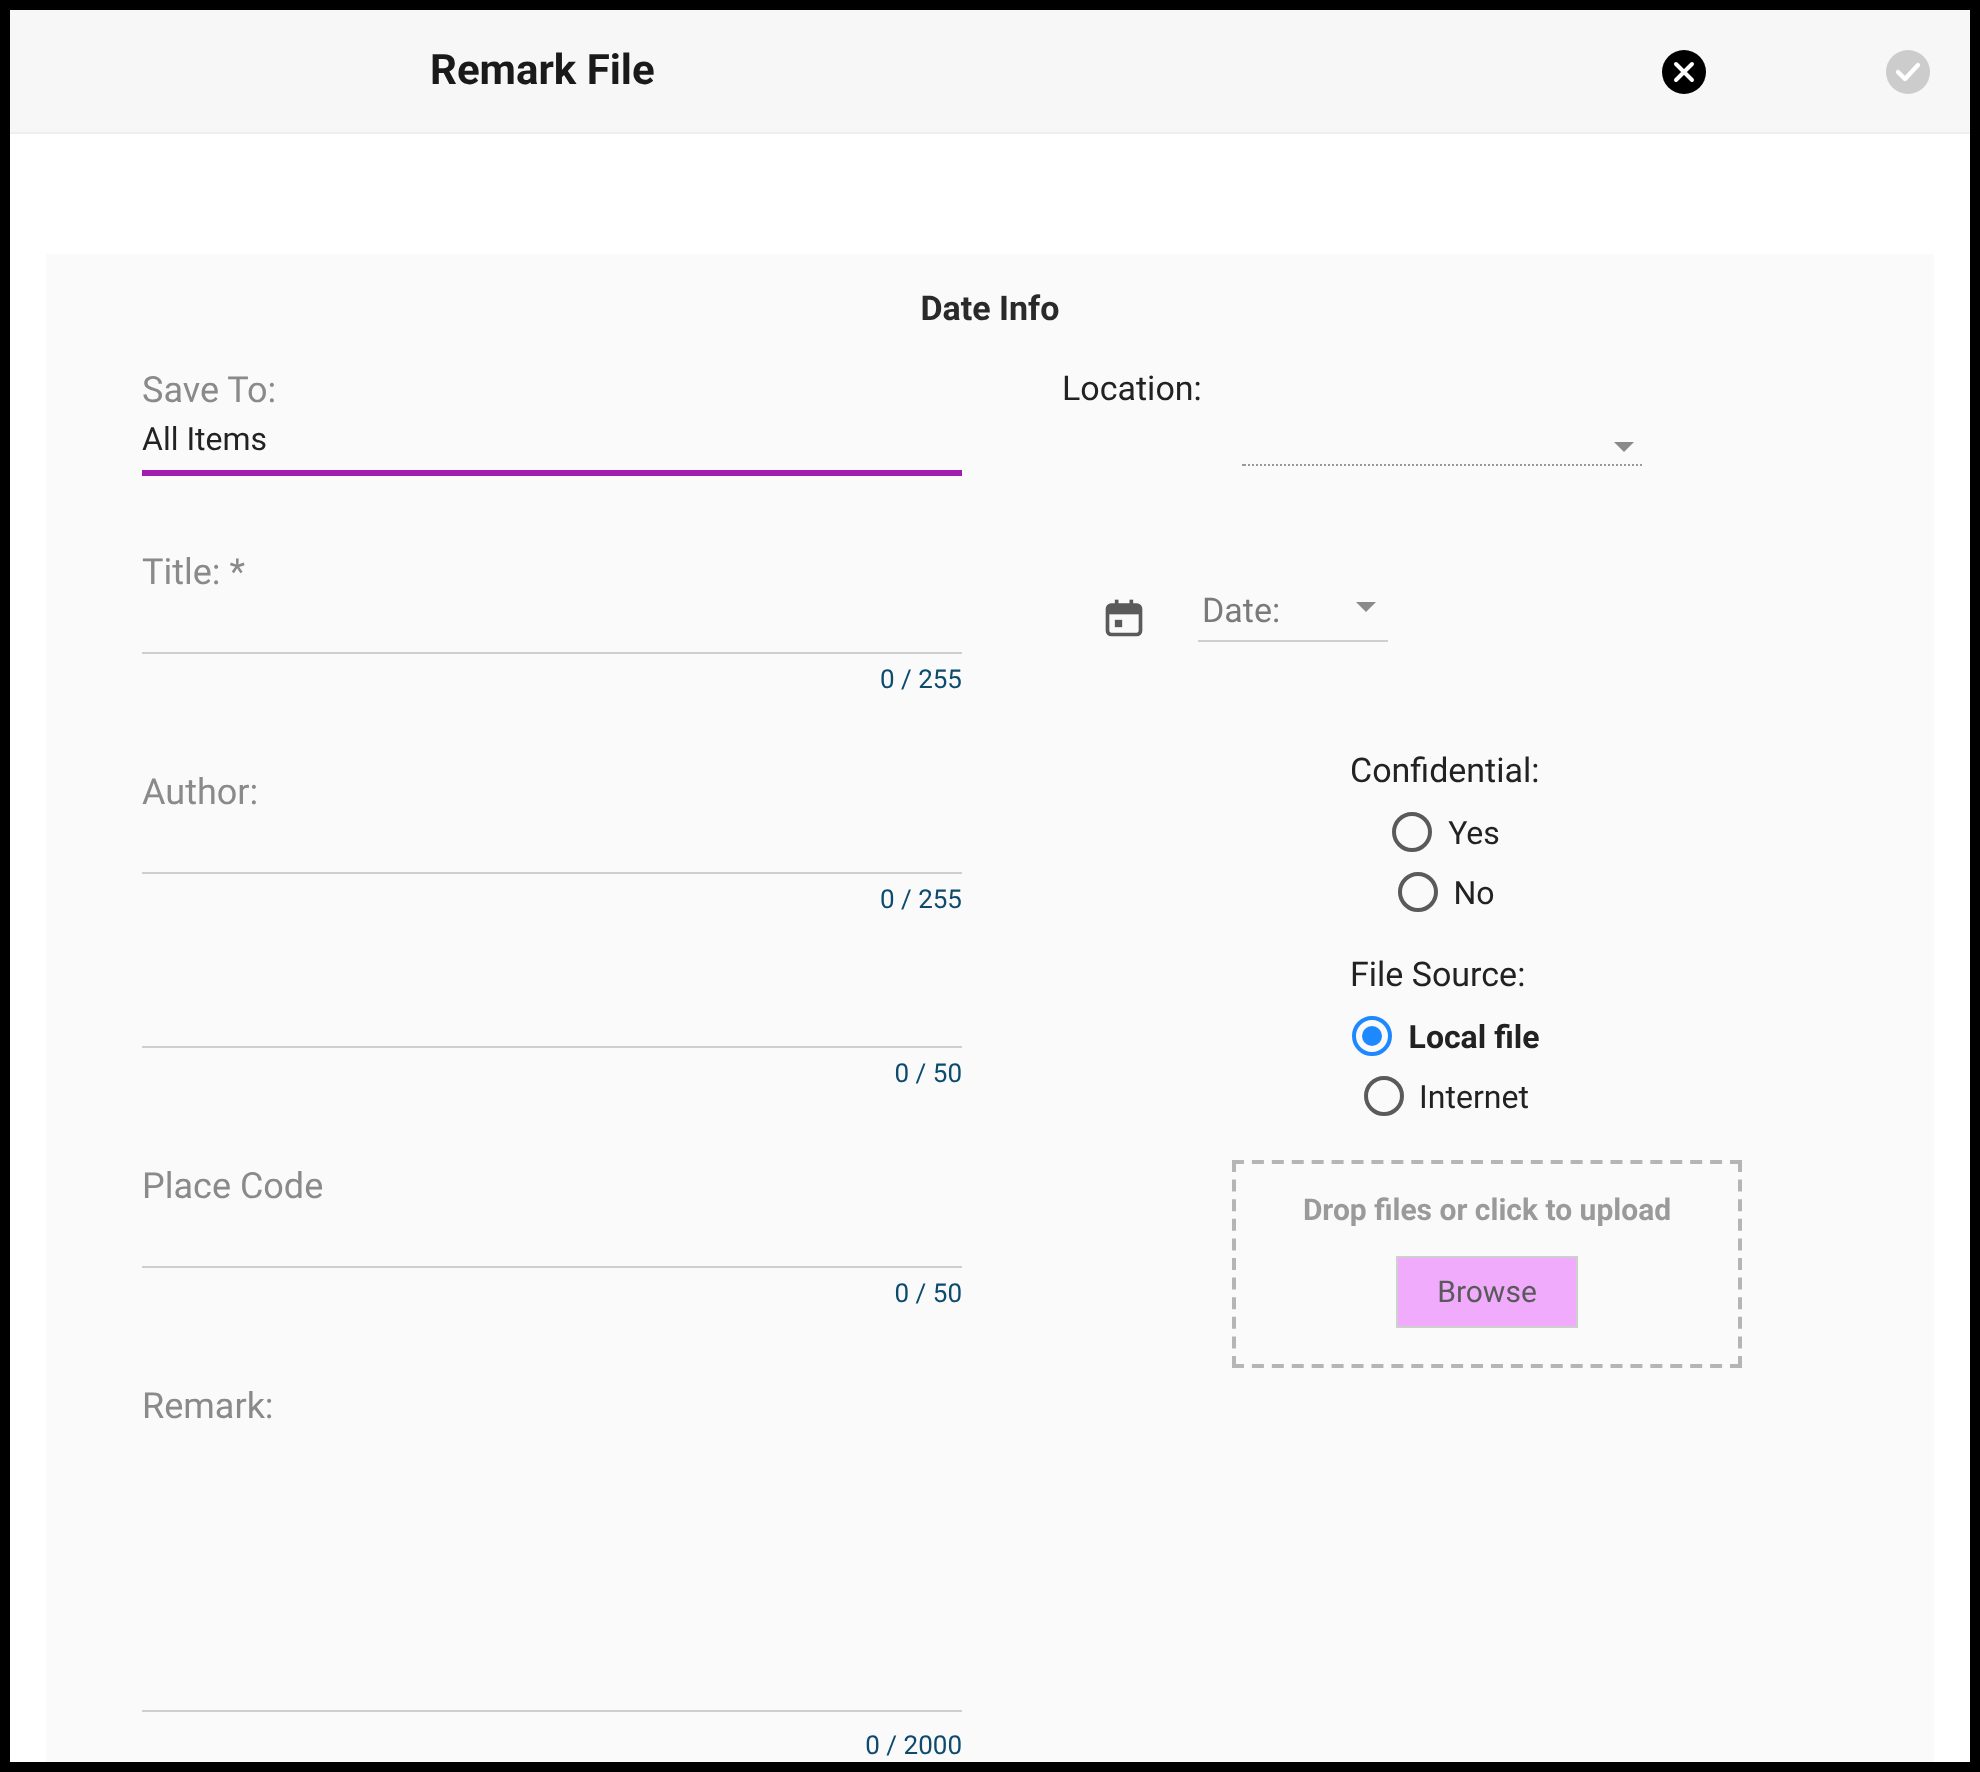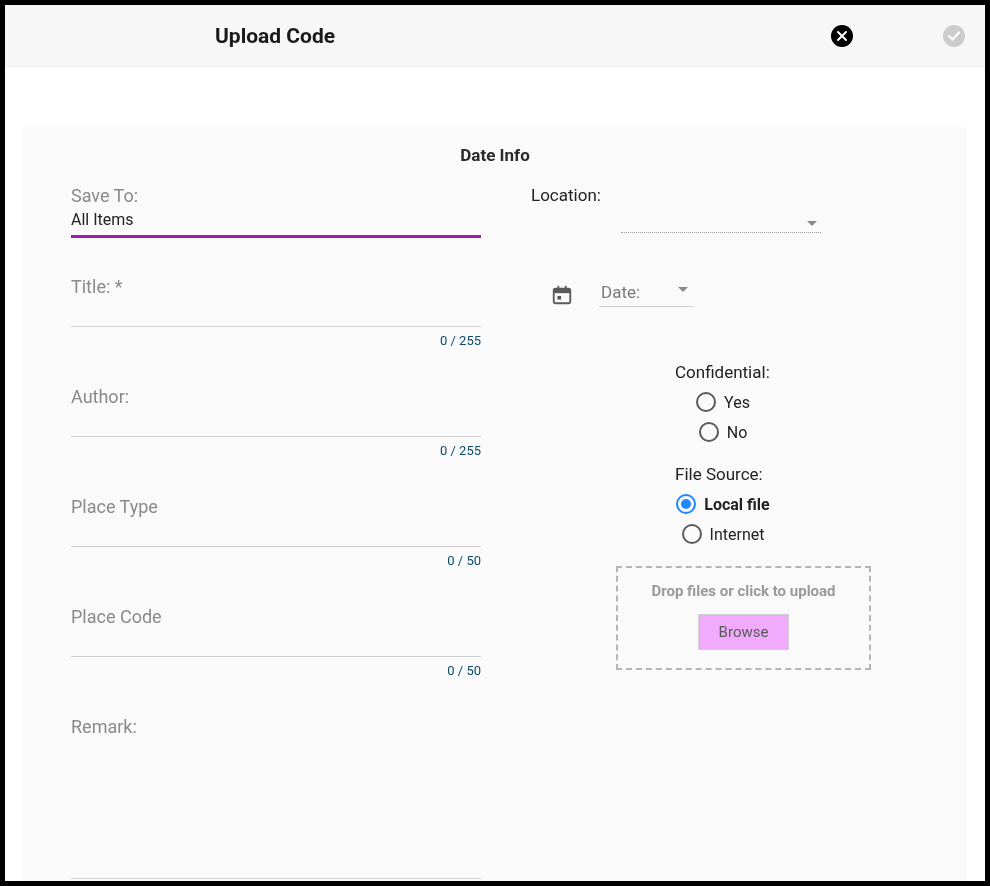--- a/index.html
+++ b/index.html
@@ -20,21 +20,21 @@
 .col-right { flex: 1; padding-left: 10px; }
 .field { margin-bottom: 38px; position: relative; }
 .field-label { font-size: 18px; color: #8a8a8a; display: block; margin-bottom: 2px; }
 .field-label.right { font-size: 17px; color: #222; margin-bottom: 6px; }
 .field-input { width: 100%; border: none; border-bottom: 1px solid #cfcfcf; background: transparent; font-size: 16px; color: #222; padding: 4px 0; outline: none; }
 .field-value { display: block; border-bottom: 3px solid #a21caf; font-size: 16px; color: #222; padding: 2px 0 6px 0; min-height: 22px; }
 .field-textarea { width: 100%; border: none; border-bottom: 1px solid #cfcfcf; background: transparent; font-size: 16px; color: #222; padding: 4px 0; outline: none; resize: none; height: 140px; }
 .counter { text-align: right; font-size: 13px; color: #0c4a6e; margin-top: 6px; }
 .loc-select { margin-left: 90px; width: 200px; border-bottom: 1px dotted #9a9a9a; display: flex; justify-content: flex-end; padding: 10px 4px 6px 4px; cursor: pointer; }
 .loc-select .tri { width: 0; height: 0; border-left: 5px solid transparent; border-right: 5px solid transparent; border-top: 5px solid #8a8a8a; }
-.date-row { display: flex; align-items: center; gap: 26px; margin-top: 49px; margin-bottom: 55px; margin-left: 20px; }
+.date-row { display: flex; align-items: center; gap: 26px; margin-top: 63px; margin-bottom: 55px; margin-left: 20px; }
 .cal-icon { width: 22px; height: 22px; color: #5a5a5a; }
 .date-sel { display: flex; align-items: center; gap: 38px; border-bottom: 1px solid #cfcfcf; padding: 0 6px 4px 2px; cursor: pointer; }
 .date-sel span { color: #7a7a7a; font-size: 17px; }
 .date-sel .tri { width: 0; height: 0; border-left: 5px solid transparent; border-right: 5px solid transparent; border-top: 5px solid #8a8a8a; margin-bottom: 6px; }
 .radio-row { display: flex; align-items: center; gap: 10px; margin-bottom: 22px; flex-direction: column; }
 .radio-label { font-size: 17px; color: #222; min-width: 100px; }
 .rad { display: inline-flex; align-items: center; gap: 8px; margin-right: 16px; cursor: pointer; margin-left: 12px; }
 .rad .r-outer { width: 20px; height: 20px; border: 2px solid #5a5a5a; border-radius: 50%; display: flex; align-items: center; justify-content: center; }
 .rad.sel .r-outer { border-color: #1e88ff; }
 .rad.sel .r-dot { width: 10px; height: 10px; border-radius: 50%; background: #1e88ff; }
@@ -48,21 +48,21 @@
 </head>
 <body>
 
 <div class="frame">
 
   <svg class="cursor" viewBox="0 0 18 22">
     <path d="M1 1 L1 17 L5 13 L8 20 L11 19 L8 12 L14 12 Z" fill="#fff" stroke="#000" stroke-width="1.3"></path>
   </svg>
 
   <div class="header">
-    <div class="header-title">Upload Code</div>
+    <div class="header-title">Remark File</div>
     <div class="header-icons">
       <div class="close-btn">
         <svg viewBox="0 0 12 12">
             <path d="M2 2 L10 10 M10 2 L2 10" stroke="#fff" stroke-width="2" stroke-linecap="round"></path>
           </svg>
       </div>
       <div class="check-btn">
         <svg viewBox="0 0 14 14">
             <path d="M2 7 L5.5 10.5 L12 3.5" stroke="#fff" stroke-width="2.2" fill="none" stroke-linecap="round" stroke-linejoin="round"></path>
           </svg>
@@ -88,21 +88,20 @@
             <div class="counter">0 / 255</div>
           </div>
 
           <div class="field">
             <label class="field-label">Author:</label>
             <input class="field-input" value="" style="">
             <div class="counter">0 / 255</div>
           </div>
 
           <div class="field">
-            <label class="field-label">Place Type</label>
             <input class="field-input" value="" style="">
             <div class="counter">0 / 50</div>
           </div>
 
           <div class="field">
             <label class="field-label">Place Code</label>
             <input class="field-input" value="" style="">
             <div class="counter">0 / 50</div>
           </div>
 

